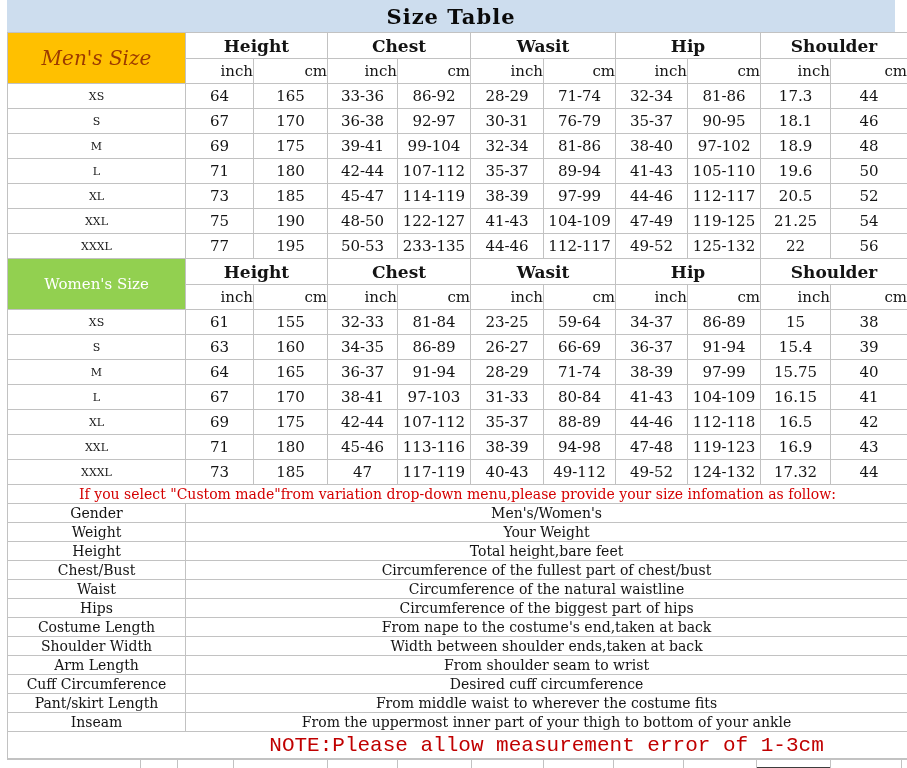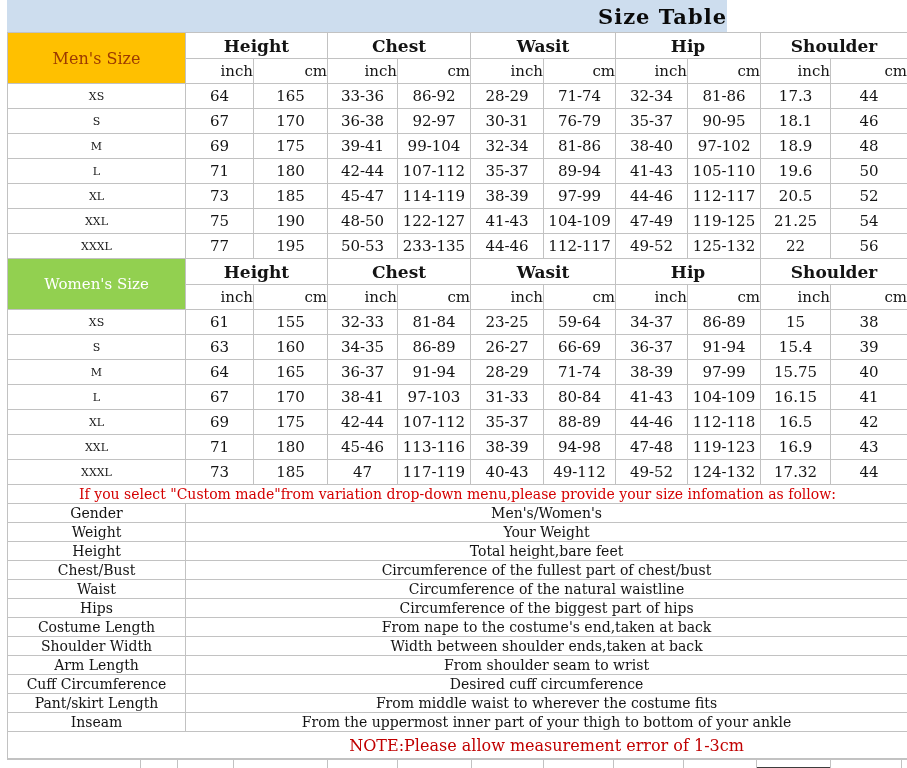--- a/index.html
+++ b/index.html
@@ -5,41 +5,41 @@
   :root{
     --title-bg:#cdddee; --mens-bg:#ffc000; --mens-text:#9c3a00;
     --womens-bg:#92d050; --womens-text:#ffffff;
     --intro-red:#d40000; --note-red:#c00000;
     --grid:#c2c2c2; --text:#141414; --marker-green:#1f7a1f;
   }
   html,body{margin:0;padding:0;background:#ffffff;}
   body{font-family:"DejaVu Serif","Liberation Serif",serif;color:var(--text);}
   .page{position:relative;width:907px;height:768px;background:#ffffff;overflow:hidden;
         padding-left:7px;box-sizing:border-box;}
-  .title-bar{width:720px;height:32px;background:var(--title-bg);
-             display:flex;align-items:center;justify-content:flex-end;}
+  .title-bar{width:888px;height:32px;background:var(--title-bg);
+             display:flex;align-items:center;justify-content:center;}
   .title-bar span{font-size:21px;font-weight:bold;color:#0a0a0a;letter-spacing:1px;}
   table.size-table{border-collapse:collapse;table-layout:fixed;width:900px;}
   th,td{border:1px solid var(--grid);text-align:center;vertical-align:middle;
         padding:0;overflow:hidden;white-space:nowrap;position:relative;
         font-weight:normal;font-size:15px;}
   tr.hdr-row th{height:25px;}
   tr.unit-row th{height:24px;text-align:right;}
   tr.data-row td{height:24px;}
   tr.intro-row td{height:18px;}
   tr.custom-row td{height:18px;}
   tr.note-row td{height:26px;}
-  th.section-label.men{background:var(--mens-bg);color:var(--mens-text);font-size:16px;}
+  th.section-label.men{background:var(--mens-bg);color:var(--mens-text);font-size:20px;font-style:italic;}
   th.section-label.women{background:var(--womens-bg);color:var(--womens-text);font-size:15px;}
   th.measure-h{font-weight:bold;font-size:17px;}
   th.unit{font-size:15px;}
   td.size-cell{font-size:11px;}
   td.clabel,td.cdesc{font-size:14px;}
   td.intro{color:var(--intro-red);font-size:14px;}
-  td.note{color:var(--note-red);font-size:16px;padding-left:178px;border-left:1px solid var(--grid);}
+  td.note{color:var(--note-red);font-size:21px;padding-left:178px;border-left:1px solid var(--grid);font-family:Liberation Mono, monospace;}
   .bottom-strip{position:relative;width:900px;height:9px;border-top:1px solid var(--grid);}
   .bottom-strip i{position:absolute;top:0;bottom:0;width:0;border-left:1px solid var(--grid);display:block;}
   .bottom-strip b{position:absolute;bottom:0;height:2px;background:#3d3d3d;display:block;}
 </style>
 </head>
 <body>
 
 <div class="page">
   <div class="title-bar">
     <span>Size Table</span>

